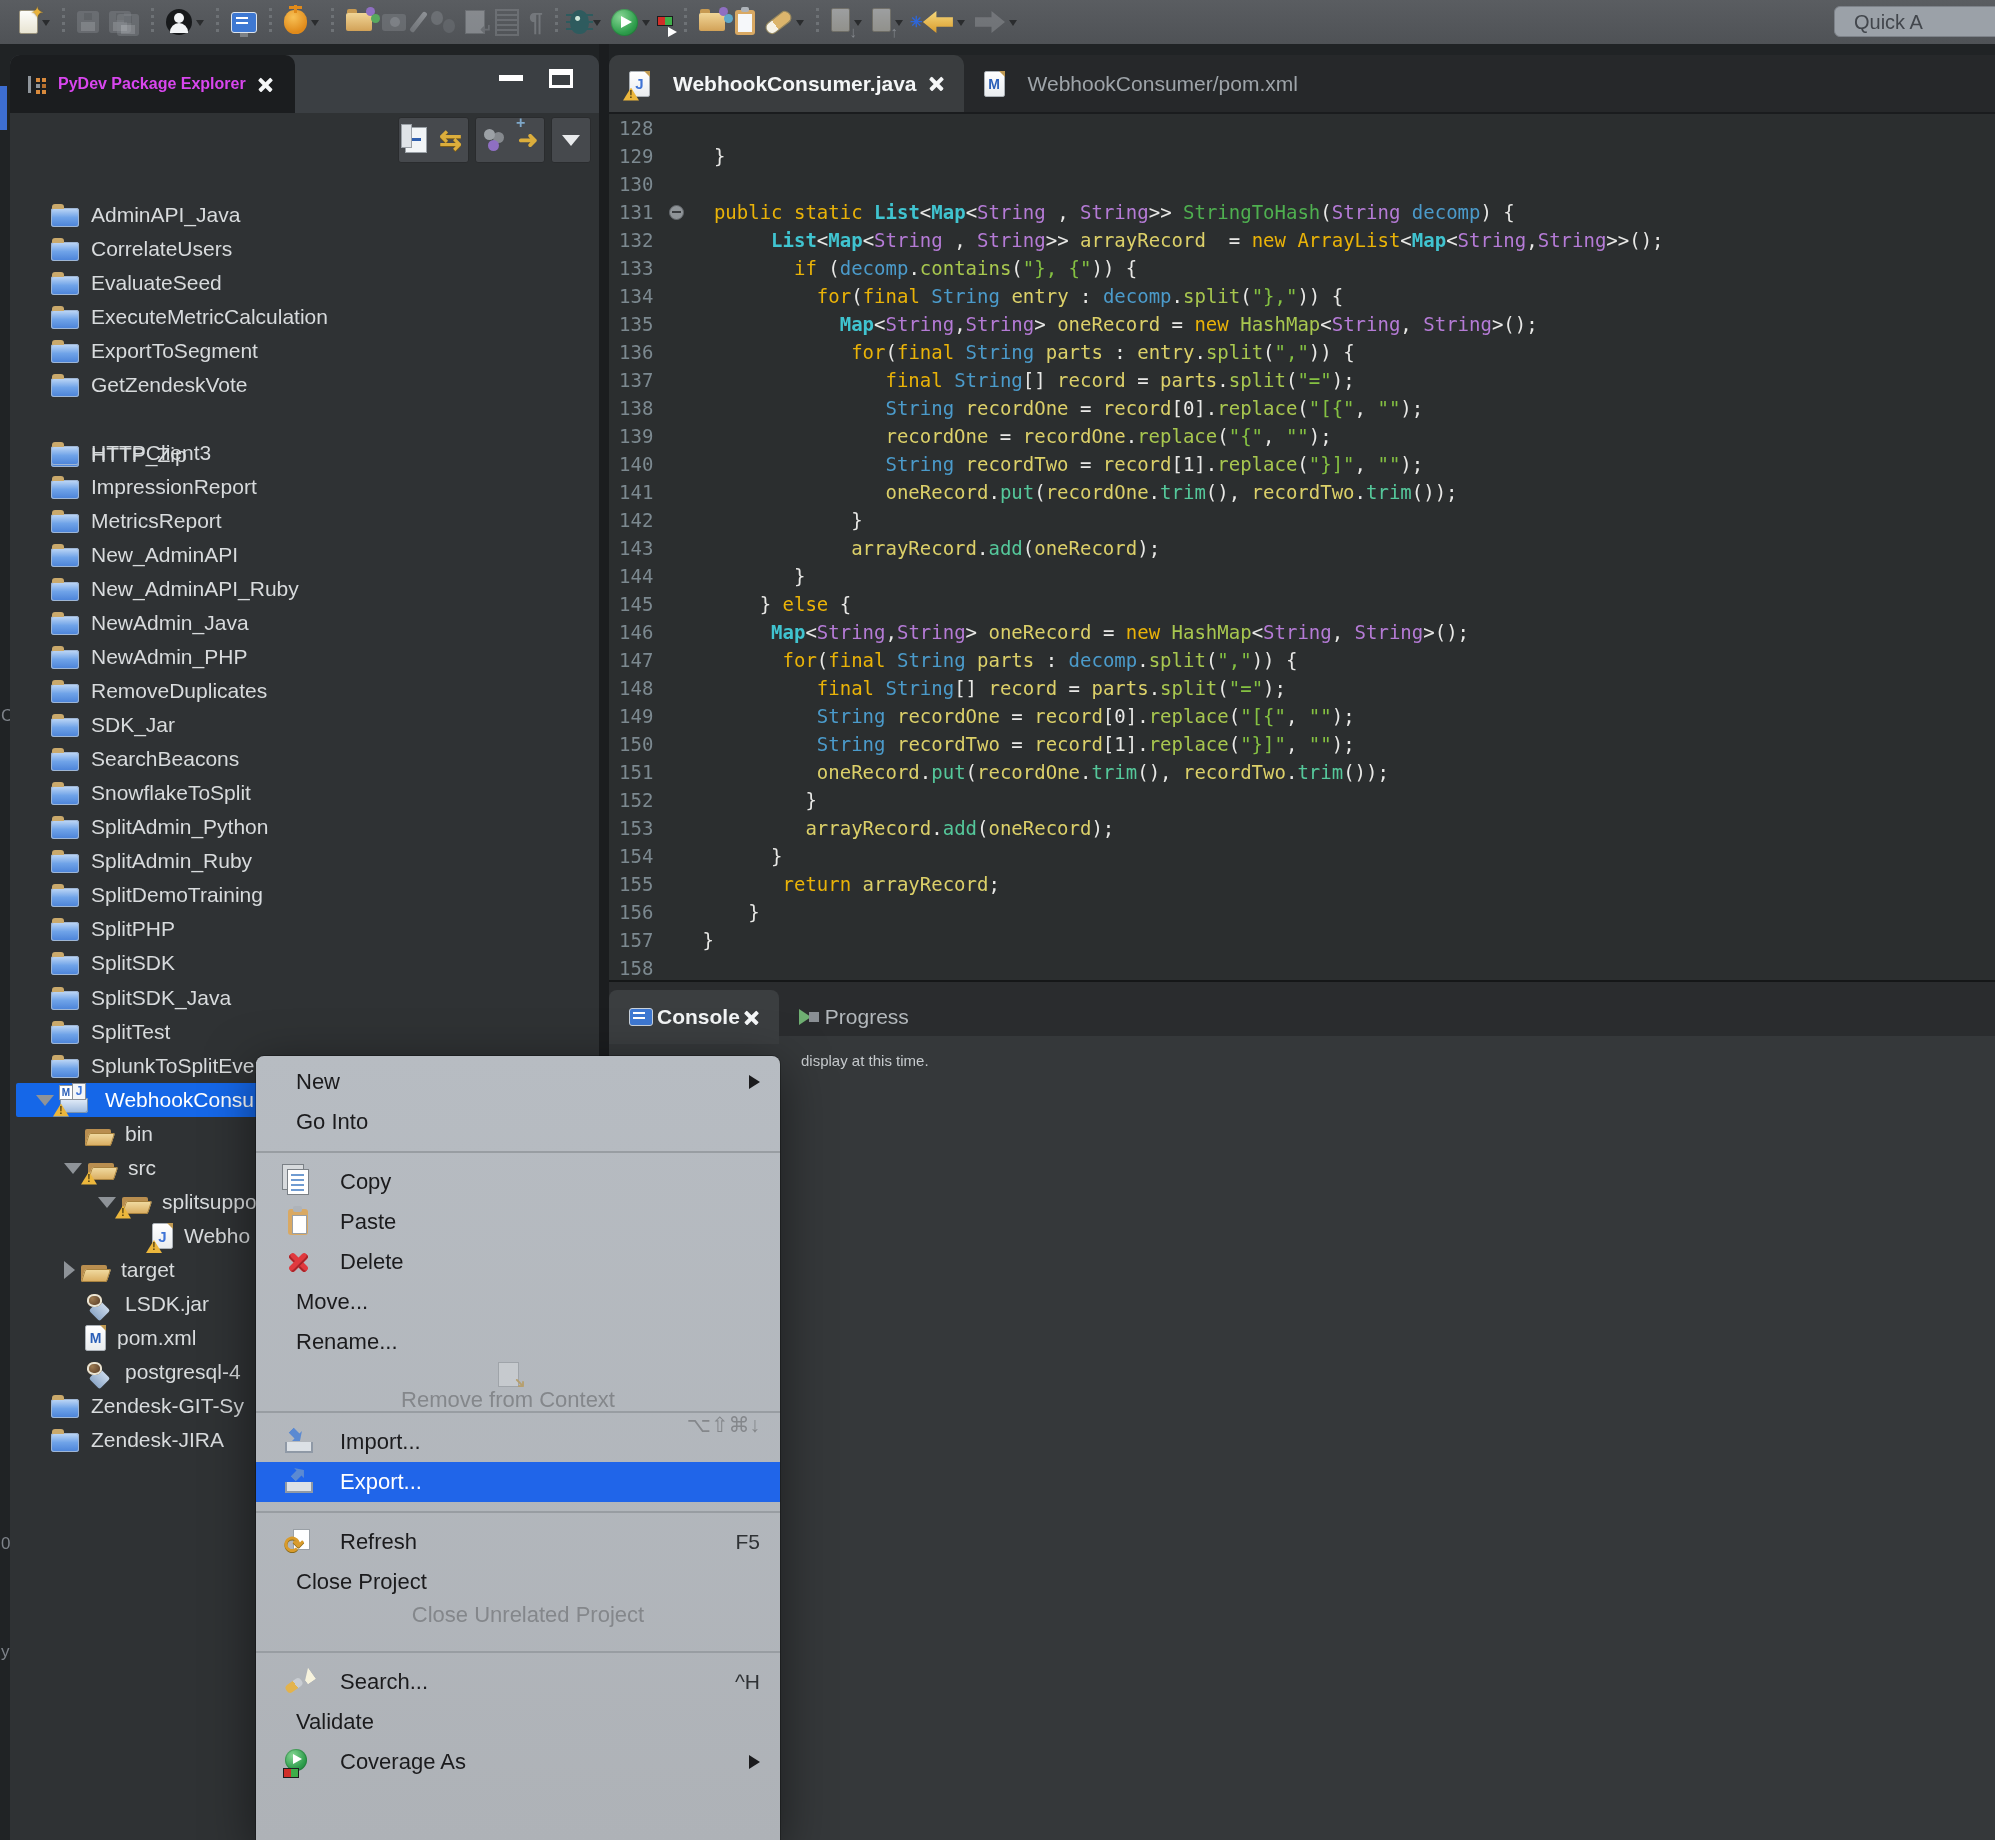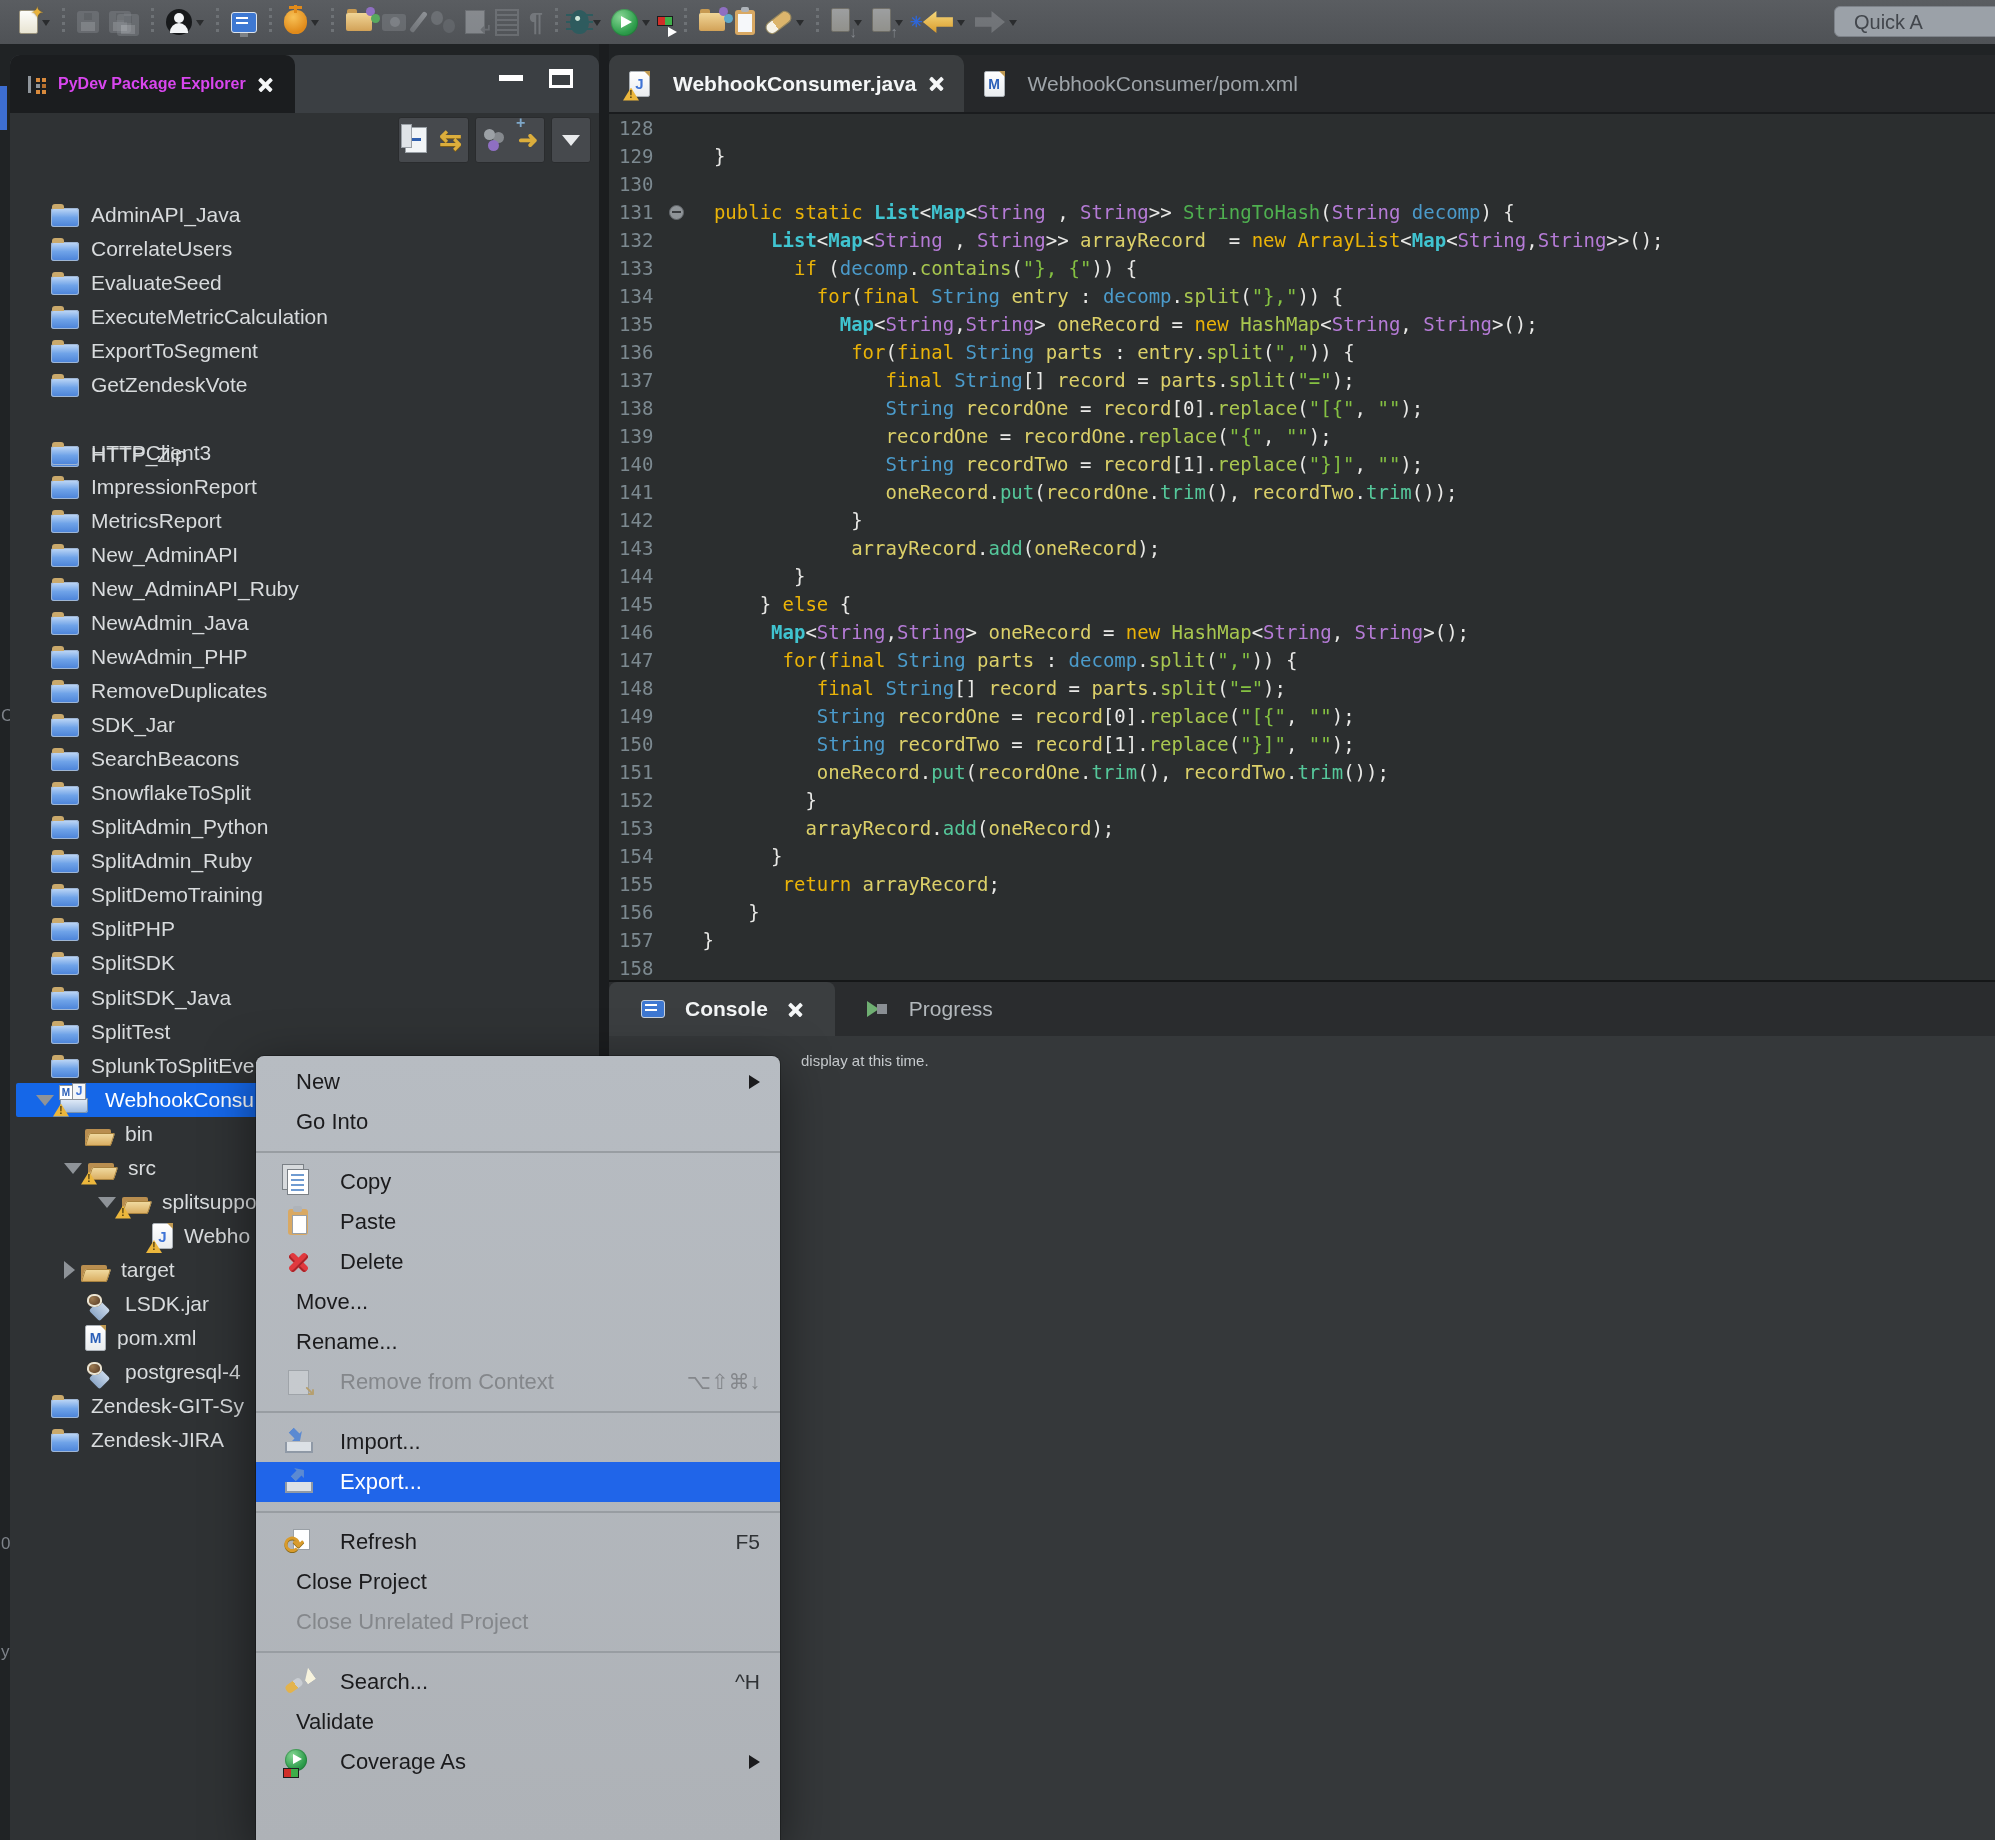--- a/index.html
+++ b/index.html
@@ -129,39 +129,39 @@
   .ln{width:50px;flex:0 0 auto;text-align:left;padding-left:10px;color:#7c8990;font-size:19px;}
   .mslot{width:22px;flex:0 0 auto;display:flex;align-items:center;}
   .dot{width:13px;height:13px;border-radius:50%;background:#8f9498;border:1px solid #63676b;position:relative;display:inline-block;}
   .dot:after{content:"";position:absolute;left:2px;right:2px;top:5px;height:2px;background:#3a3d40;}
   .ct{margin:0;white-space:pre;color:#e8e8e6;}
   .k{color:#eab308;} .ty{color:#40c4d0;font-weight:bold;} .gs{color:#b57bd6;} .bs{color:#4b9bcb;}
   .fn{color:#4fb050;} .lm{color:#a8c74f;} .mt{color:#55c89b;} .st{color:#85c142;} .v{color:#dcd069;}
   
   .console{position:absolute;left:609px;top:980px;width:1387px;height:861px;background:#35383a;}
   .cs-tabs{position:relative;height:54px;background:#2a2c2e;border-top:2px solid #151718;display:flex;}
-  .ctab{display:flex;align-items:center;gap:20px;padding:0 32px;height:54px;box-sizing:border-box;}
+  .ctab{display:flex;align-items:center;gap:4px;padding:0 20px;height:54px;box-sizing:border-box;margin-top:8px;}
   .ctab.active{background:#3b3e40;border-radius:8px 8px 0 0;}
   .ctab .lbl{font-size:21px;color:#b3b8bc;}
   .ctab.active .lbl{color:#f2f4f5;font-weight:600;}
   .p-console{width:22px;height:16px;background:#3e78d2;border-radius:3px;position:relative;border:1px solid #c9d2dc;}
   .p-console:before{content:"";position:absolute;left:3px;top:3px;width:12px;height:2px;background:#fff;box-shadow:0 5px 0 #fff;}
   .p-prog{width:22px;height:20px;position:relative;}
   .p-prog:before{content:"";position:absolute;left:0;top:2px;width:0;height:0;border-top:8px solid transparent;border-bottom:8px solid transparent;border-left:12px solid #6faf72;}
   .p-prog:after{content:"";position:absolute;left:10px;top:5px;width:10px;height:10px;background:#8a8f94;}
   .cs-msg{position:absolute;left:192px;top:72px;color:#c6cacd;font-size:15px;}
   
   .menu{position:absolute;left:256px;top:1056px;width:524px;height:785px;background:linear-gradient(#b7bcc2,#aeb2b7);
         border-radius:8px 8px 0 0;box-shadow:0 12px 50px rgba(0,0,0,.5),0 0 0 1px rgba(0,0,0,.25);
         padding-top:6px;box-sizing:border-box;z-index:50;overflow:hidden;}
   .mrow{position:relative;height:40px;display:flex;align-items:center;color:#1b1b1d;font-size:22px;padding-right:20px;}
   .mrow .lbl{margin-left:40px;}
   .mrow.hasicon .lbl{margin-left:0;}
   .mic{width:84px;flex:0 0 auto;display:flex;justify-content:center;align-items:center;}
-  .mrow.dis{color:#84878b;}
+  .mrow.dis{color:#84878b;flex-direction:column;}
   .mrow.hl{background:#2065e9;color:#fff;}
   .msc{margin-left:auto;font-size:21px;color:#2f3235;}
   .mrow.dis .msc{color:#84878b;}
   .sub{margin-left:auto;width:0;height:0;border-left:11px solid #1b1b1d;border-top:7px solid transparent;border-bottom:7px solid transparent;}
   .msep{height:2px;background:#989da2;margin:9px 0;}
   .mi-copy{width:20px;height:24px;background:#fff;border:1px solid #7a8086;box-shadow:-5px-5px;box-shadow:-5px -5px 0 -1px #d7dadd,-5px -5px 0 0 #7a8086;position:relative;}
   .mi-copy:before{content:"";position:absolute;left:3px;top:4px;width:13px;height:2px;background:#6f9bd1;box-shadow:0 5px 0 #6f9bd1,0 10px 0 #6f9bd1,0 15px 0 #6f9bd1;}
   .mi-paste{width:20px;height:26px;background:#d9a963;border-radius:3px;position:relative;}
   .mi-paste:before{content:"";position:absolute;left:4px;top:6px;width:13px;height:17px;background:#fff;border:1px solid #9aa0a6;}
   .mi-paste:after{content:"";position:absolute;left:5px;top:-3px;width:9px;height:6px;background:#aeb3b9;border-radius:2px;}

